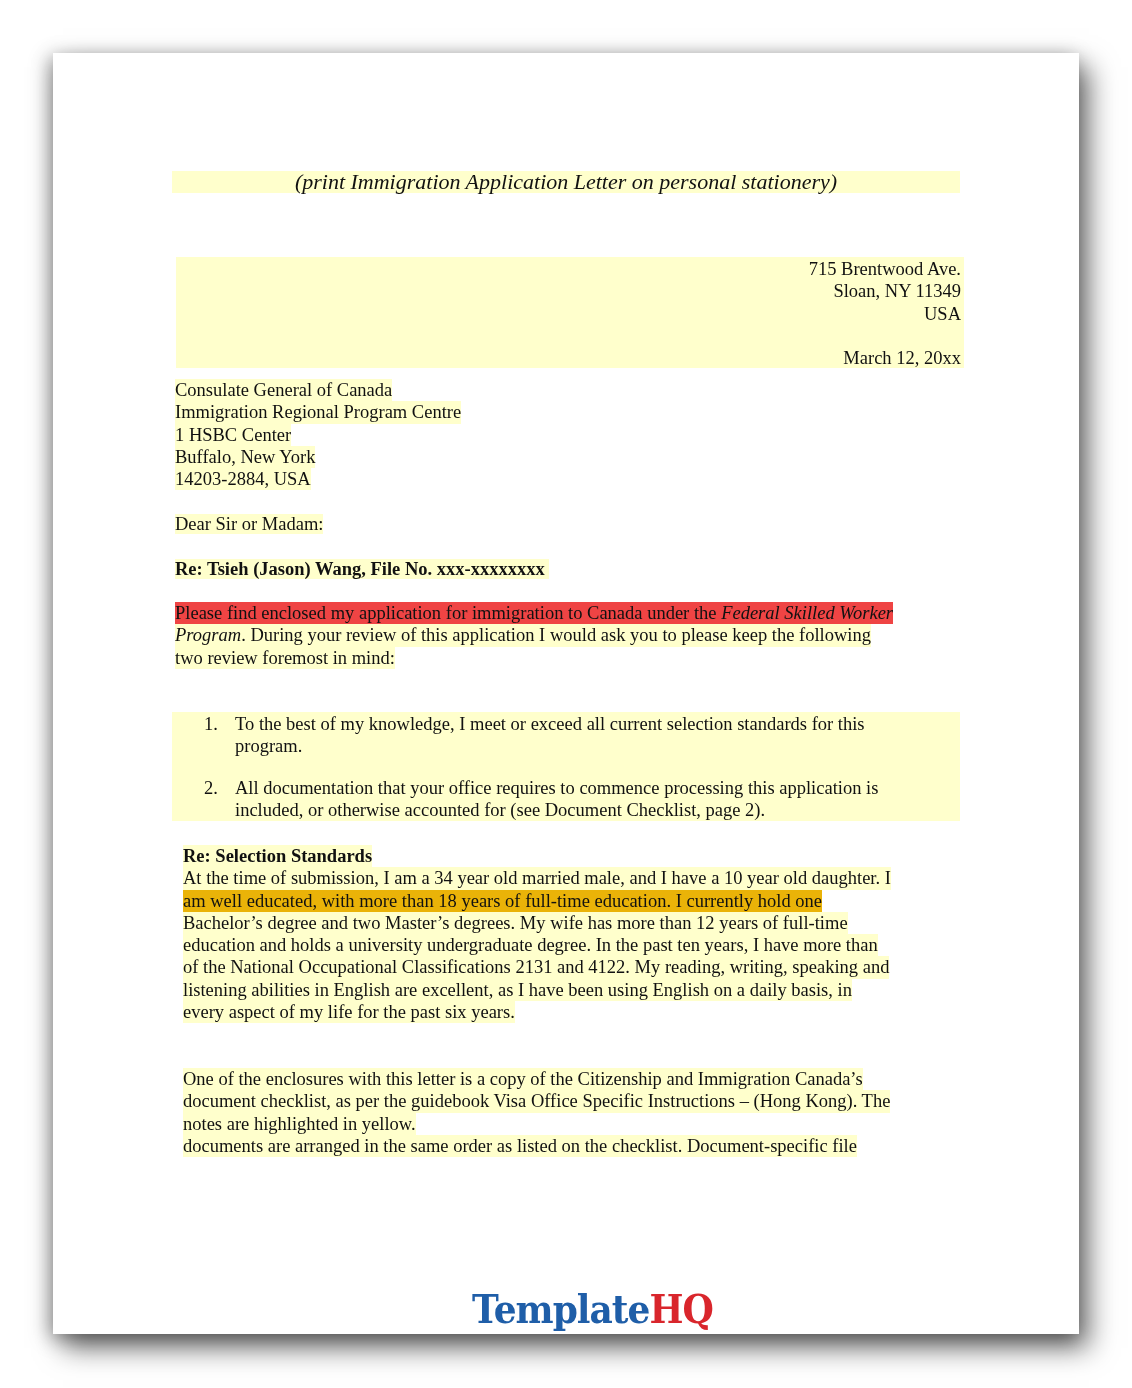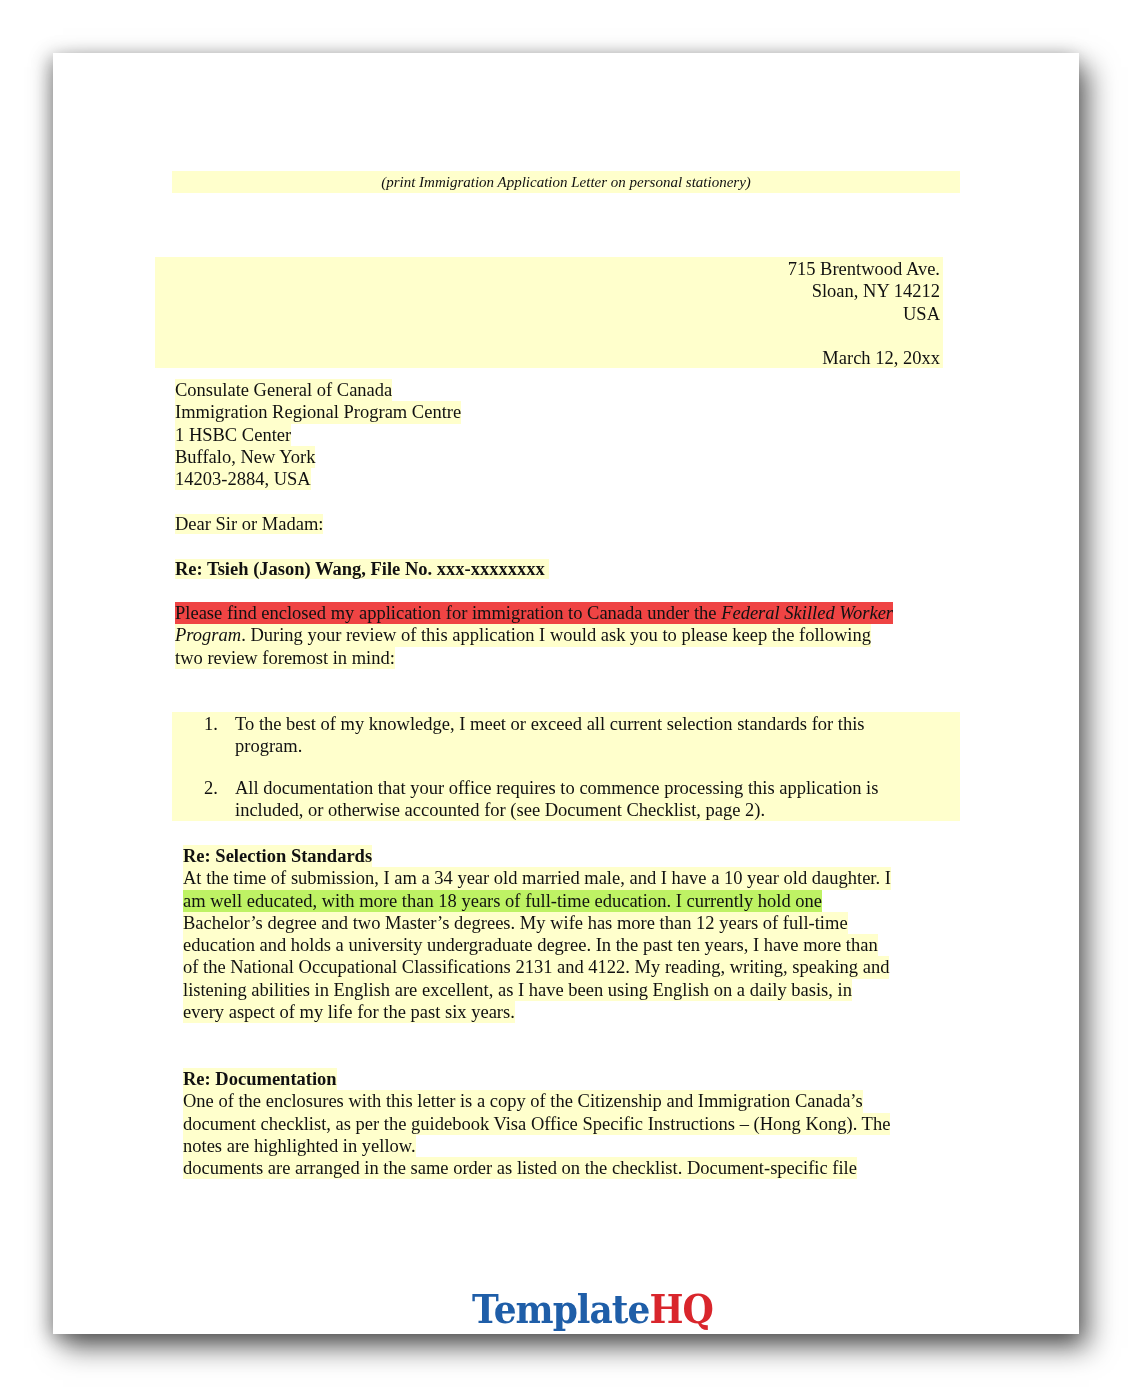--- a/index.html
+++ b/index.html
@@ -17,24 +17,24 @@
     width: 1026px; height: 1281px;
     background: #fff;
     box-shadow: 10px 14px 26px rgba(0,0,0,0.55), -4px 4px 18px rgba(0,0,0,0.35);
   }
   .hl { background: #FFFFCC; }
   .abs { position: absolute; }
   .line { font-size: 18.5px; line-height: 22.3px; white-space: nowrap; }
 
   .print-note {
     left: 172px; top: 171px; width: 788px; height: 22px;
-    text-align: center; font-style: italic; font-size: 15px; line-height: 22px;
+    text-align: center; font-style: italic; font-size: 22px; line-height: 22px;
   }
   .sender {
-    left: 155px; top: 257px; width: 788px; height: 111px;
+    left: 176px; top: 257px; width: 788px; height: 111px;
     text-align: right;
   }
   .sender .inner { padding-right: 3px; padding-top: 1px; }
   .sender .gap { height: 22px; }
 
   .recipient { left: 175px; top: 379px; }
   .recipient .line span { display: inline-block; }
 
   .greeting { left: 175px; top: 513px; }
   .re-line { left: 175px; top: 558px; font-weight: bold; }
@@ -65,21 +65,21 @@
 </head>
 <body>
 
 <div class="page"></div>
 
 <div class="abs print-note hl" style="background: rgb(255, 255, 204);">(print Immigration Application Letter on personal stationery)</div>
 
 <div class="abs sender hl" style="background: rgb(255, 255, 204);">
   <div class="inner">
     <div class="line">715 Brentwood Ave.</div>
-    <div class="line">Sloan, NY 14212</div>
+    <div class="line">Sloan, NY 11349</div>
     <div class="line">USA</div>
     <div class="gap"></div>
     <div class="line">March 12, 20xx</div>
   </div>
 </div>
 
 <div class="abs recipient">
   <div class="line"><span class="hl" style="background: rgb(255, 255, 204);">Consulate General of Canada</span></div>
   <div class="line"><span class="hl" style="background: rgb(255, 255, 204);">Immigration Regional Program Centre</span></div>
   <div class="line"><span class="hl" style="background: rgb(255, 255, 204); font-family: Liberation Serif, serif;">1 HSBC Center</span></div>
@@ -110,30 +110,29 @@
     <div class="txt">
       <div>All documentation that your office requires to commence processing this application is</div>
       <div>included, or otherwise accounted for (see Document Checklist, page 2).</div>
     </div>
   </div>
 </div>
 
 <div class="abs section" style="top:845px">
   <div class="line head"><span class="hl" style="background: rgb(255, 255, 204);">Re: Selection Standards</span></div>
   <div class="line"><span class="hl" style="background: rgb(255, 255, 204);">At the time of submission, I am a 34 year old married male, and I have a 10 year old daughter. I</span></div>
-  <div class="line"><span class="hl" style="background: #bef264;">am well educated, with more than 18 years of full-time education. I currently hold one</span></div>
+  <div class="line"><span class="hl" style="background: #eab308;">am well educated, with more than 18 years of full-time education. I currently hold one</span></div>
   <div class="line"><span class="hl" style="background: rgb(255, 255, 204);">Bachelor’s degree and two Master’s degrees. My wife has more than 12 years of full-time</span></div>
   <div class="line"><span class="hl" style="background: rgb(255, 255, 204);">education and holds a university undergraduate degree. In the past ten years, I have more than</span></div>
   <div class="line"><span class="hl" style="background: rgb(255, 255, 204);">of the National Occupational Classifications 2131 and 4122. My reading, writing, speaking and</span></div>
   <div class="line"><span class="hl" style="background: rgb(255, 255, 204);">listening abilities in English are excellent, as I have been using English on a daily basis, in</span></div>
   <div class="line"><span class="hl" style="background: rgb(255, 255, 204);">every aspect of my life for the past six years.</span></div>
 </div>
 
 <div class="abs section" style="top:1068px">
-  <div class="line head"><span class="hl" style="background: rgb(255, 255, 204);">Re: Documentation</span></div>
   <div class="line"><span class="hl" style="background: rgb(255, 255, 204);">One of the enclosures with this letter is a copy of the Citizenship and Immigration Canada’s</span></div>
   <div class="line"><span class="hl" style="background: rgb(255, 255, 204);">document checklist, as per the guidebook Visa Office Specific Instructions – (Hong Kong). The</span></div>
   <div class="line"><span class="hl" style="background: rgb(255, 255, 204);">notes are highlighted in yellow.</span></div>
   <div class="line"><span class="hl" style="background: rgb(255, 255, 204);">documents are arranged in the same order as listed on the checklist. Document-specific file</span></div>
 </div>
 
 <div class="abs logo">
   <span class="a" style="color: rgb(31, 94, 168);">Template</span><span class="b" style="color: rgb(217, 38, 44);">HQ</span>
 </div>
 

